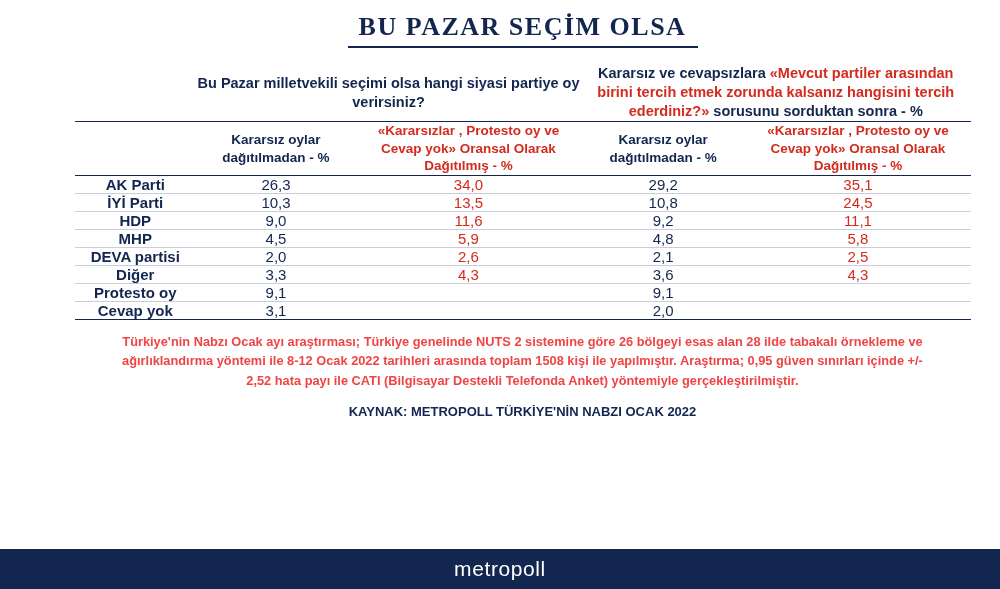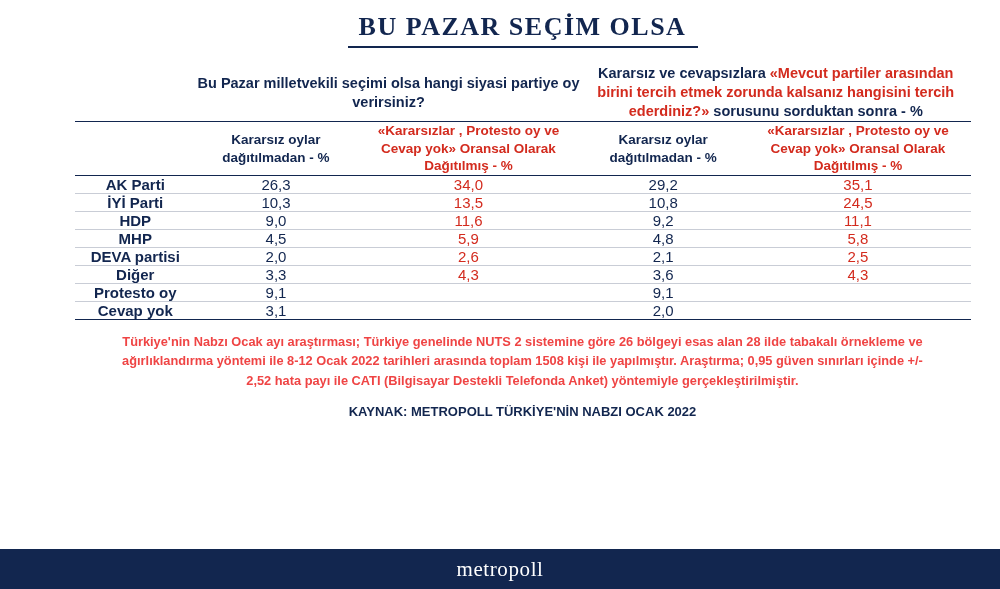--- a/index.html
+++ b/index.html
@@ -142,21 +142,21 @@
     height: 40px;
     background: #12264f;
     display: flex;
     align-items: center;
     justify-content: center;
   }
   .footer-logo {
     color: #ffffff;
     font-size: 21px;
     letter-spacing: 0.6px;
-    font-family: Liberation Serif, serif;
+    font-family: Liberation Sans, sans-serif;
   }
 </style>
 </head>
 <body>
 
 <div class="page">
 
   <div class="main-title">
     <span>BU PAZAR SEÇİM OLSA</span>
     <div class="title-underline"></div>

